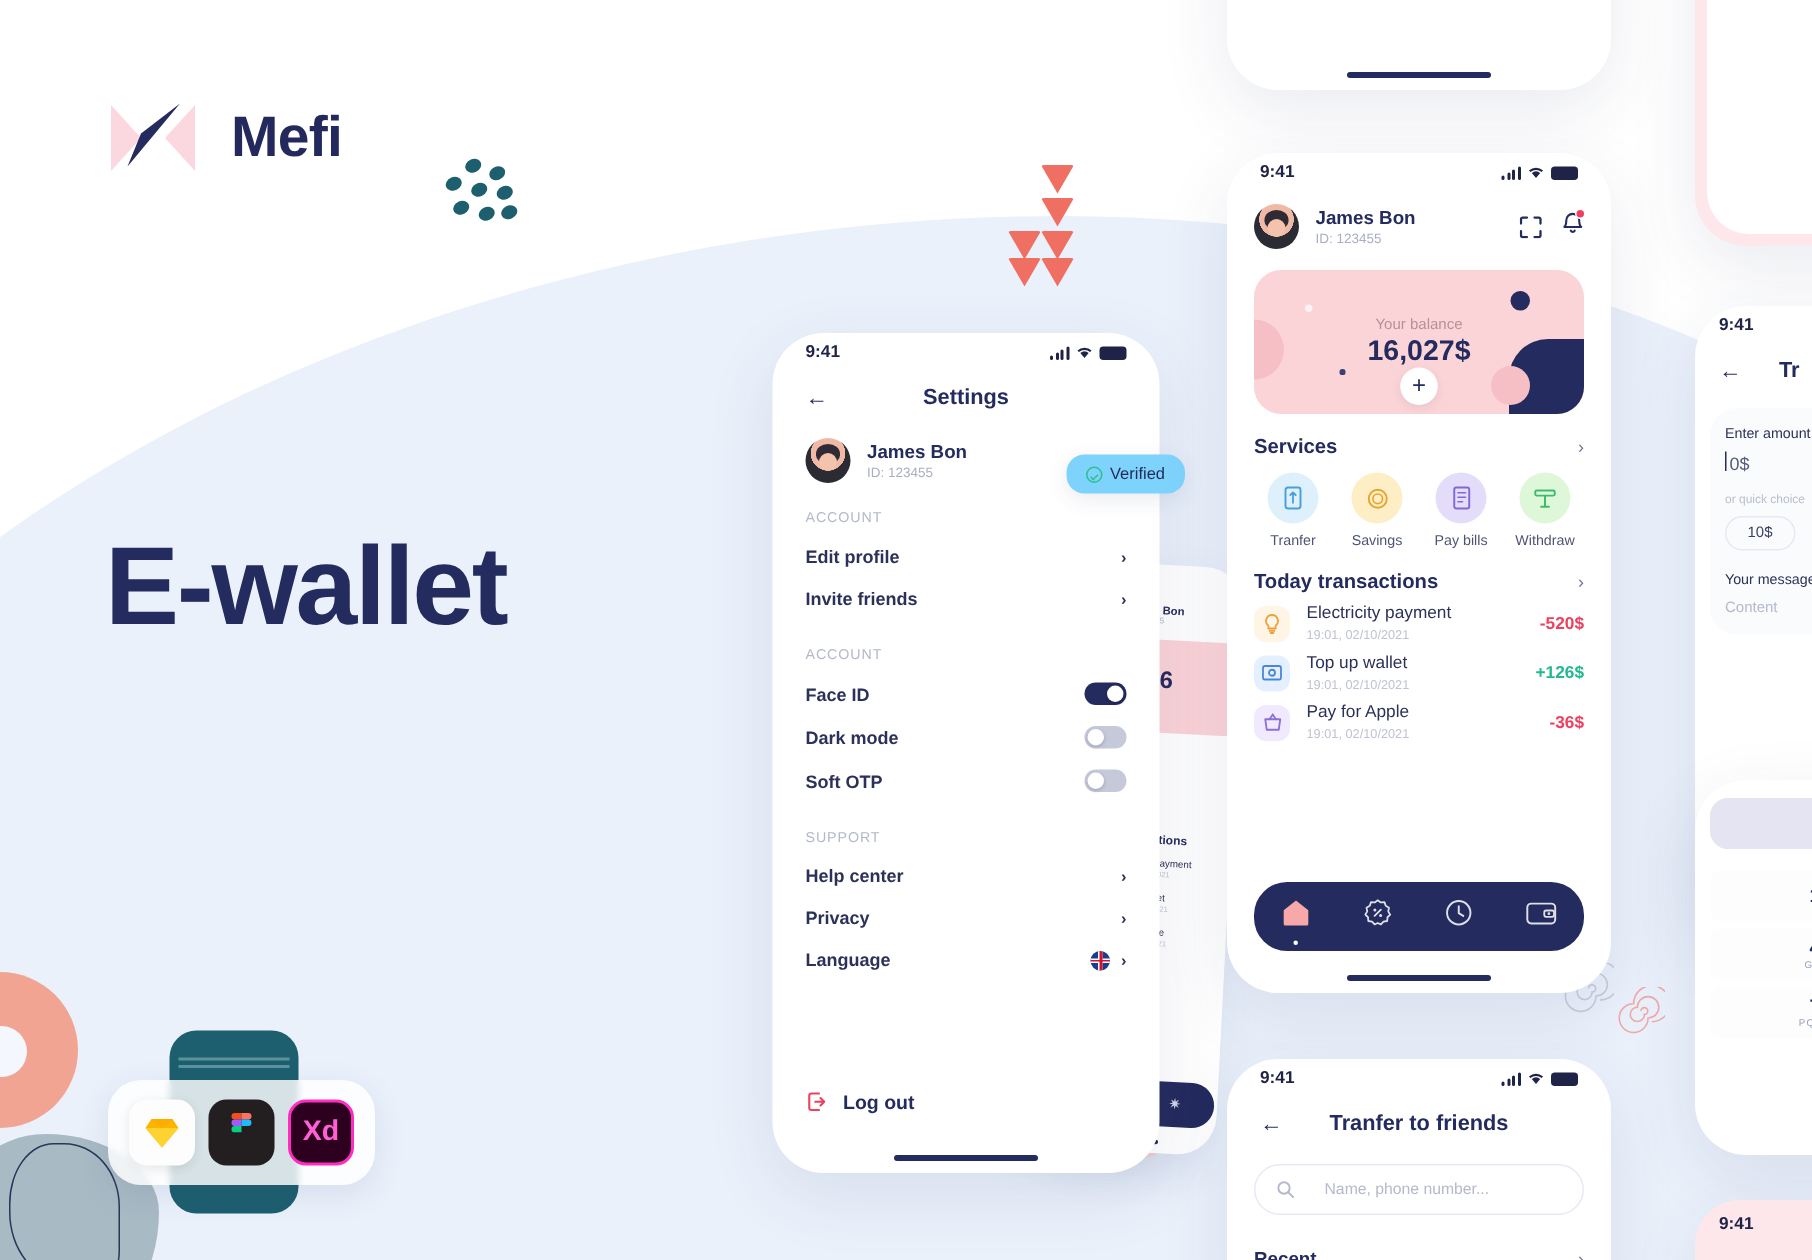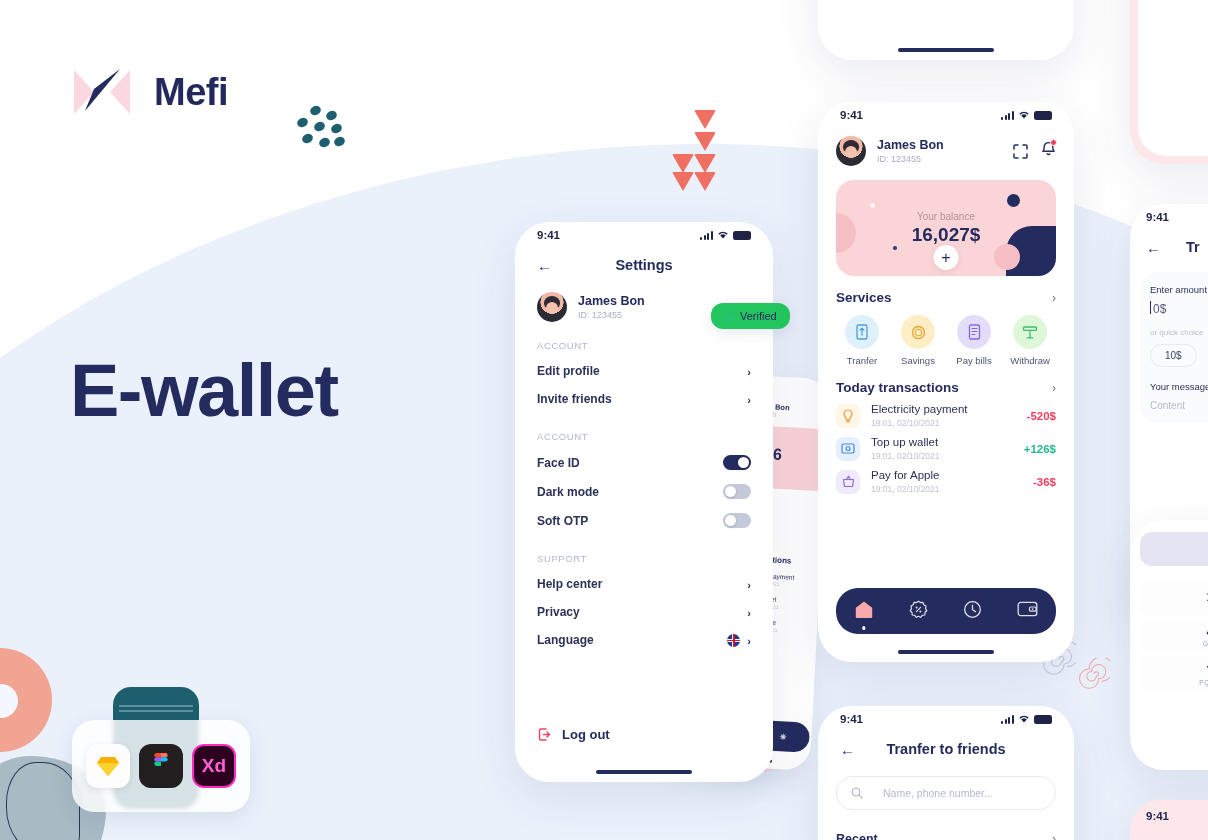--- a/index.html
+++ b/index.html
@@ -98,21 +98,21 @@
     position: absolute; left: 113px; top: 687px;
     width: 86px; height: 122px; border-radius: 18px;
     background: #1d5f6f;
   }
   .badge-bg-shape i {
     position: absolute; left: 6px; width: 74px; height: 1.5px; background: #9cc6cd; opacity: .5;
   }
   .badge-strip {
     position: absolute; left: 72px; top: 720px;
     display: flex; align-items: center; gap: 9px;
-    padding: 24px 14px;
+    padding: 13px 14px;
     background: rgba(255,255,255,0.82);
     border-radius: 22px;
     box-shadow: 0 6px 22px rgba(40,60,110,0.10);
     backdrop-filter: blur(2px);
   }
   .app-icon {
     width: 44px; height: 44px; border-radius: 12px;
     display: flex; align-items: center; justify-content: center;
     font-size: 21px; font-weight: bold;
   }
@@ -166,21 +166,21 @@
     border-radius:50% 50% 42% 42%; background:#2f2a33;
   }
   .avatar::before{
     content:""; position:absolute; left:9px; top:10px; width:12px; height:12px;
     border-radius:50%; background:#f3c3ae; z-index:2;
   }
   .pname { font-size: 12.5px; font-weight: bold; color: #242b5e; }
   .pid { font-size: 9px; color: #a9aec3; margin-top: 2px; }
   .verified-chip {
     position: absolute; right: -28px; top: 60px;
-    background: #22c55e; border-radius: 12px;
+    background: #7dd3fc; border-radius: 12px;
     box-shadow: 0 4px 14px rgba(45,60,110,0.10);
     padding: 7px 13px; display: flex; align-items: center; gap: 5px;
     font-size: 11px; color: #242b5e; font-weight: 500;
   }
   .chk { width: 11px; height: 11px; border-radius: 50%; border: 1.3px solid #2fbf8f; position: relative; }
   .chk::after{content:"";position:absolute;left:2.4px;top:4.2px;width:4px;height:2px;border-left:1.3px solid #2fbf8f;border-bottom:1.3px solid #2fbf8f;transform:rotate(-45deg);}
 
   .sec-label {
     font-size: 9.5px; color: #b3b8cb; letter-spacing: .6px;
     padding: 0 22px; margin-top: 18px; margin-bottom: 6px;

